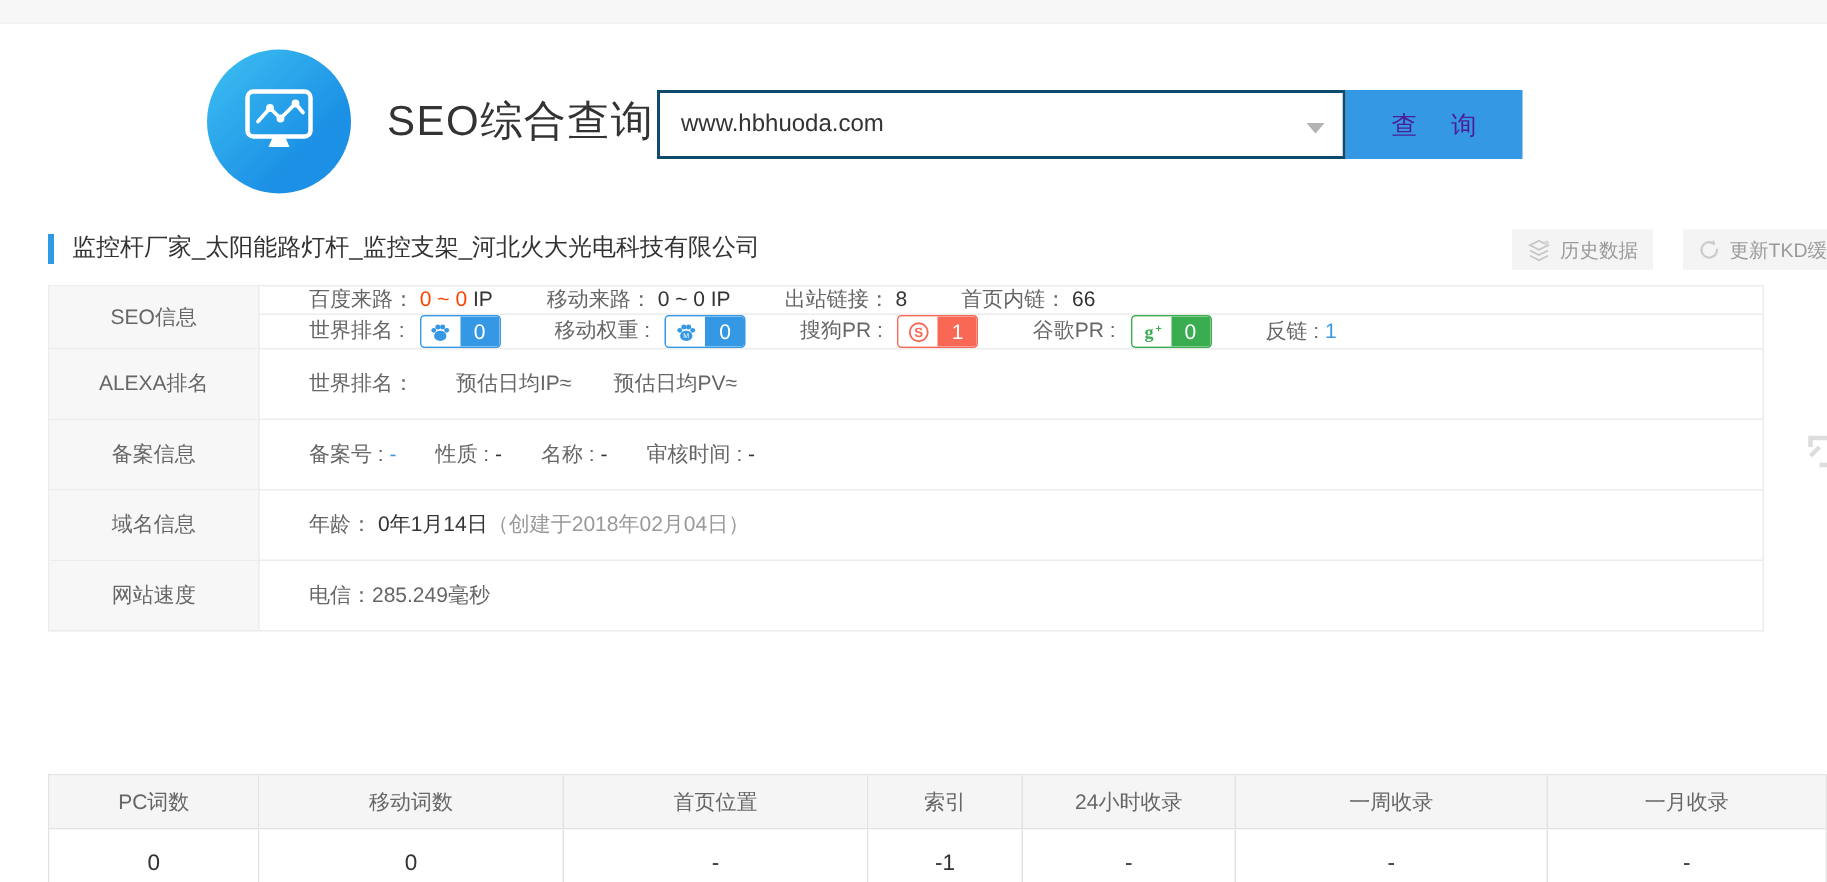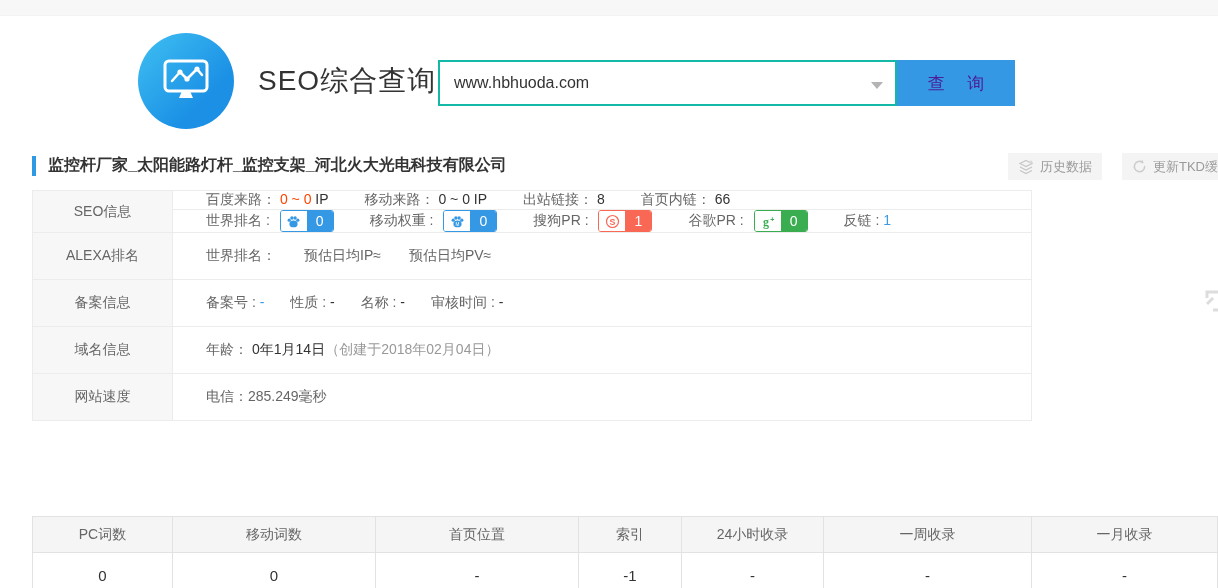--- a/index.html
+++ b/index.html
@@ -11,44 +11,44 @@
             background:#f7f7f7; border-bottom:1px solid #f2f2f2; }
 
   
   .logo { position:absolute; left:138px; top:33px; width:96px; height:96px;
           border-radius:50%; background:linear-gradient(135deg,#3fc0f2 0%,#1b90e5 70%);
           display:flex; align-items:center; justify-content:center; }
   .app-title { position:absolute; left:258px; top:62px; font-size:28px; color:#333;
                letter-spacing:1px; }
   .search-box { position:absolute; left:438px; top:60px; height:46px; display:flex; }
   .search-input-wrap { position:relative; width:459px; height:46px;
-                       border:2px solid #14b8a6; background:#bef264; }
+                       border:2px solid #0c4a6e; background:#bef264; }
   .search-input { width:100%; height:100%; border:none; outline:none;
                   padding:0 34px 0 14px; font-size:16px; color:#333;
                   font-family:"Liberation Sans",sans-serif; }
   .caret { position:absolute; right:12px; top:20px; width:0; height:0;
            border-left:6px solid transparent; border-right:6px solid transparent;
            border-top:7px solid #b3b3b3; cursor:pointer; }
   .query-btn { width:118px; height:46px; background:#3598e5; color:#4c1d95; border:none;
                font-size:17px; letter-spacing:9px; padding-left:9px; cursor:pointer;
                font-family:"Liberation Sans",sans-serif; }
 
   
-  .title-row { position:absolute; left:32px; top:155px; display:flex; align-items:center;font-weight:bold; }
+  .title-row { position:absolute; left:32px; top:155px; display:flex; align-items:center; }
   .title-bar { width:4px; height:20px; background:#2f9ae3; margin-right:12px; }
   .site-title { font-size:16px; color:#333; }
   .action-btn { position:absolute; top:153px; height:27px; background:#f4f4f4;
                 color:#9a9a9a; font-size:13px; display:flex; align-items:center;
                 padding:0 10px; cursor:pointer; white-space:nowrap; }
   .action-btn svg { margin-right:6px; }
   .btn-history { left:1008px; }
   .btn-refresh { left:1122px; width:120px; }
 
   
-  .itable { position:absolute; left:32px; top:190px; width:1000px;
+  .itable { position:absolute; left:32px; top:190px; width:1144px;
             border-top:1px solid #ececec; border-left:1px solid #ececec;
             border-right:1px solid #ececec; font-size:14px; }
   .irow { display:flex; border-bottom:1px solid #ececec; }
   .ilabel { width:140px; background:#f7f7f7; color:#666; display:flex;
             align-items:center; justify-content:center; border-right:1px solid #ececec; }
   .icontent { flex:1; display:flex; align-items:center; padding-left:33px; color:#666; }
   .h46 { height:46px; }
   .seo-col { flex:1; display:flex; flex-direction:column; }
   .seo-col .icontent:first-child { border-bottom:1px solid #ececec; }
   .gap { margin-right:36px; white-space:nowrap; }

